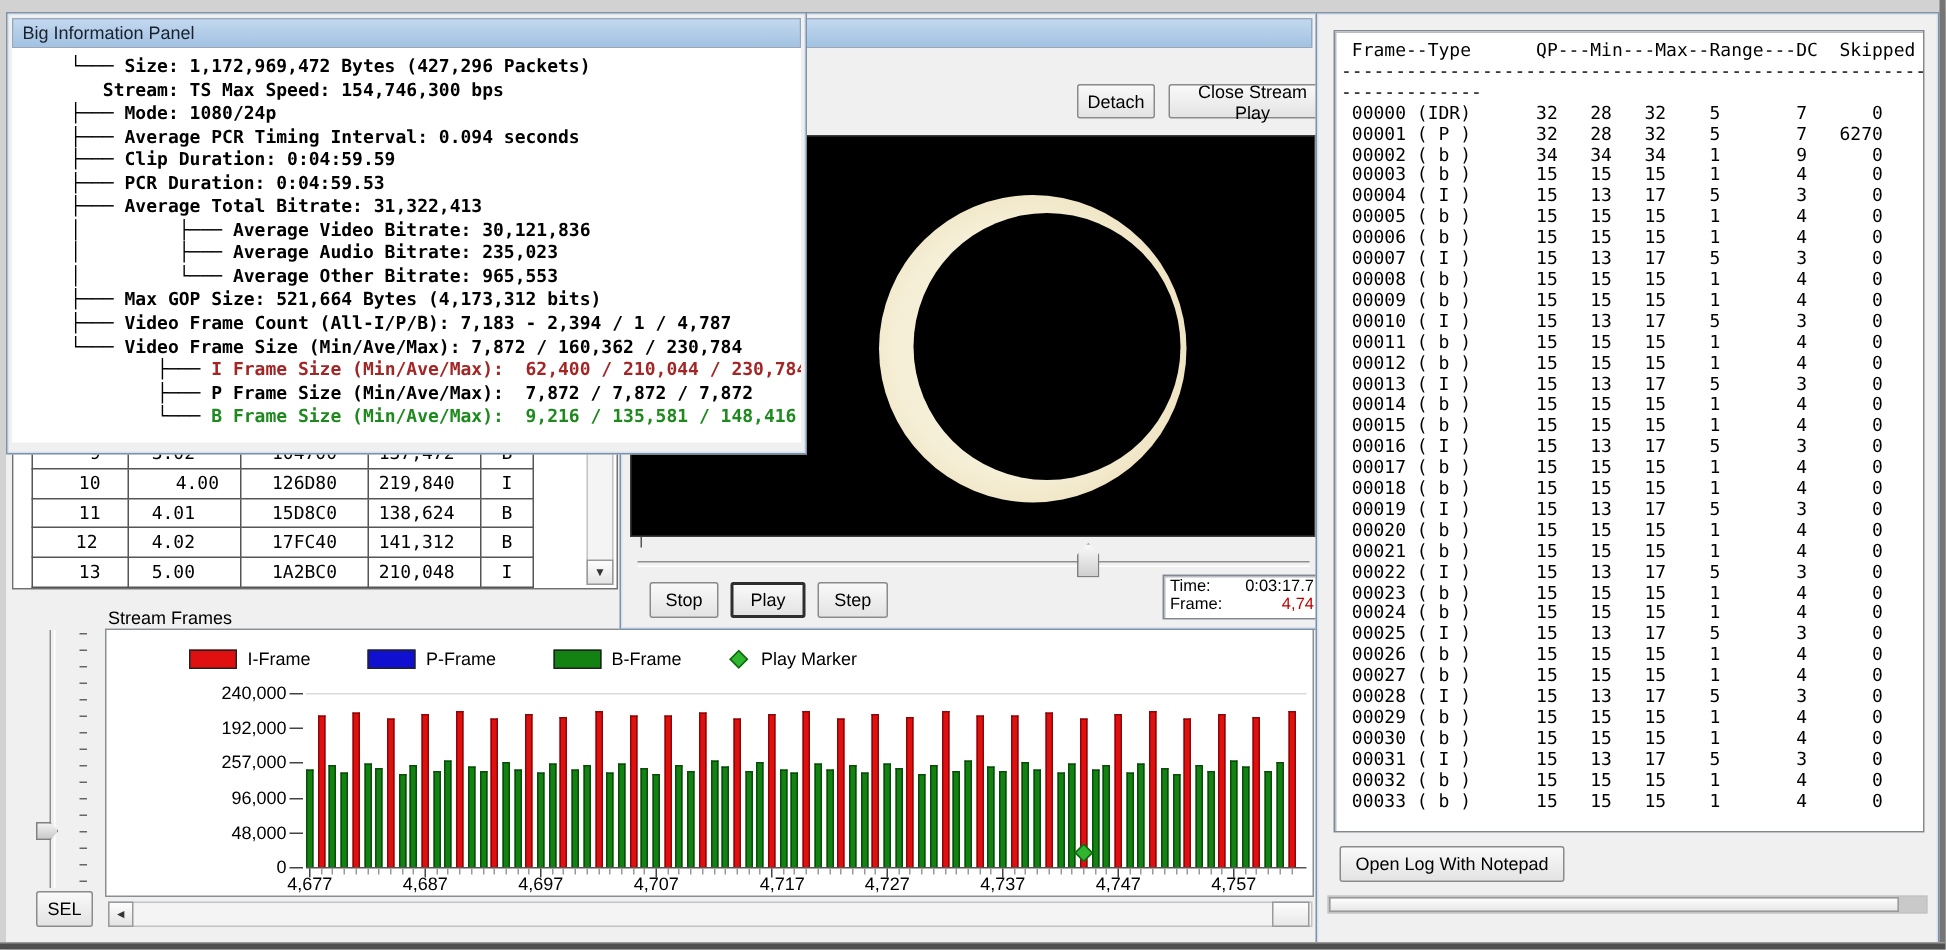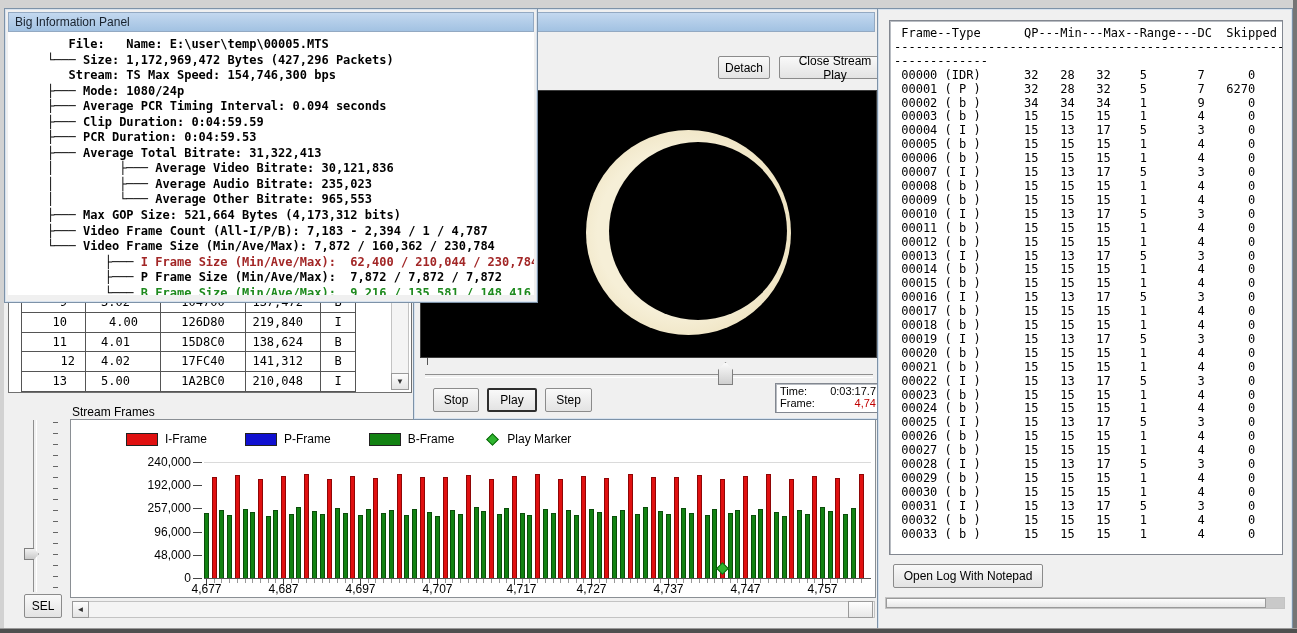--- a/index.html
+++ b/index.html
@@ -70,34 +70,34 @@
     <div class="abs" id="ft-rows" style="left:0;top:0;width:384px;height:97px;">
         <div class="ft-row" style="top: -2px;">
           <div class="ft-cell ar" style="width: 65px; padding-right: 18px;">9</div>
           <div class="ft-cell ar" style="width: 75px; padding-right: 30px;">3.02</div>
           <div class="ft-cell ac" style="width: 85px; padding-right: 0px;">104700</div>
           <div class="ft-cell ar" style="width: 75px; padding-right: 17px;">137,472</div>
           <div class="ft-cell ac" style="width: 35px; padding-right: 0px;">B</div>
         </div>
         <div class="ft-row" style="top: 17.8px;">
           <div class="ft-cell ar" style="width: 65px; padding-right: 18px;">10</div>
-          <div class="ft-cell ar" style="width: 75px; padding-right: 22px;">4.00</div>
+          <div class="ft-cell ar" style="width: 75px; padding-right: 14px;">4.00</div>
           <div class="ft-cell ac" style="width: 85px; padding-right: 0px;">126D80</div>
           <div class="ft-cell ar" style="width: 75px; padding-right: 17px;">219,840</div>
           <div class="ft-cell ac" style="width: 35px; padding-right: 0px;">I</div>
         </div>
         <div class="ft-row" style="top: 37.6px;">
           <div class="ft-cell ar" style="width: 65px; padding-right: 18px;">11</div>
           <div class="ft-cell ar" style="width: 75px; padding-right: 30px;">4.01</div>
           <div class="ft-cell ac" style="width: 85px; padding-right: 0px;">15D8C0</div>
           <div class="ft-cell ar" style="width: 75px; padding-right: 17px;">138,624</div>
           <div class="ft-cell ac" style="width: 35px; padding-right: 0px;">B</div>
         </div>
         <div class="ft-row" style="top: 57.4px;">
-          <div class="ft-cell ar" style="width: 65px; padding-right: 10px;">12</div>
+          <div class="ft-cell ar" style="width: 65px; padding-right: 20px;">12</div>
           <div class="ft-cell ar" style="width: 75px; padding-right: 30px;">4.02</div>
           <div class="ft-cell ac" style="width: 85px; padding-right: 0px;">17FC40</div>
           <div class="ft-cell ar" style="width: 75px; padding-right: 17px;">141,312</div>
           <div class="ft-cell ac" style="width: 35px; padding-right: 0px;">B</div>
         </div>
         <div class="ft-row" style="top: 77.2px;">
           <div class="ft-cell ar" style="width: 65px; padding-right: 18px;">13</div>
           <div class="ft-cell ar" style="width: 75px; padding-right: 30px;">5.00</div>
           <div class="ft-cell ac" style="width: 85px; padding-right: 0px;">1A2BC0</div>
           <div class="ft-cell ar" style="width: 75px; padding-right: 17px;">210,048</div>
@@ -390,22 +390,21 @@
 
   <div class="sb-track" style="left:72px;top:601px;width:803px;height:17px;z-index:5;"></div>
   <div class="sb-btn" style="left:72px;top:601px;width:17px;height:17px;z-index:6;">◄</div>
   <div class="sb-thumb" style="left:848px;top:601px;width:25px;height:17px;z-index:6;"></div>
 
   <div class="win" style="left:4px;top:8px;width:526px;height:287px;z-index:40;">
     <div class="tb">
       <span>Big Information Panel</span>
     </div>
     <div id="bip-content" class="client" style="background:#fff;width:100%;height:263px;overflow:hidden;">
-      <pre class="mono" id="bip-pre"><span class="c-k">       File:   Name: E:\user\temp\00005.MTS
-</span><span class="c-k">    └─── Size: 1,172,969,472 Bytes (427,296 Packets)
+      <pre class="mono" id="bip-pre"><span class="c-k">    └─── Size: 1,172,969,472 Bytes (427,296 Packets)
 </span><span class="c-k">       Stream: TS Max Speed: 154,746,300 bps
 </span><span class="c-k">    ├─── Mode: 1080/24p
 </span><span class="c-k">    ├─── Average PCR Timing Interval: 0.094 seconds
 </span><span class="c-k">    ├─── Clip Duration: 0:04:59.59
 </span><span class="c-k">    ├─── PCR Duration: 0:04:59.53
 </span><span class="c-k">    ├─── Average Total Bitrate: 31,322,413
 </span><span class="c-k">    │         ├─── Average Video Bitrate: 30,121,836
 </span><span class="c-k">    │         ├─── Average Audio Bitrate: 235,023
 </span><span class="c-k">    │         └─── Average Other Bitrate: 965,553
 </span><span class="c-k">    ├─── Max GOP Size: 521,664 Bytes (4,173,312 bits)

